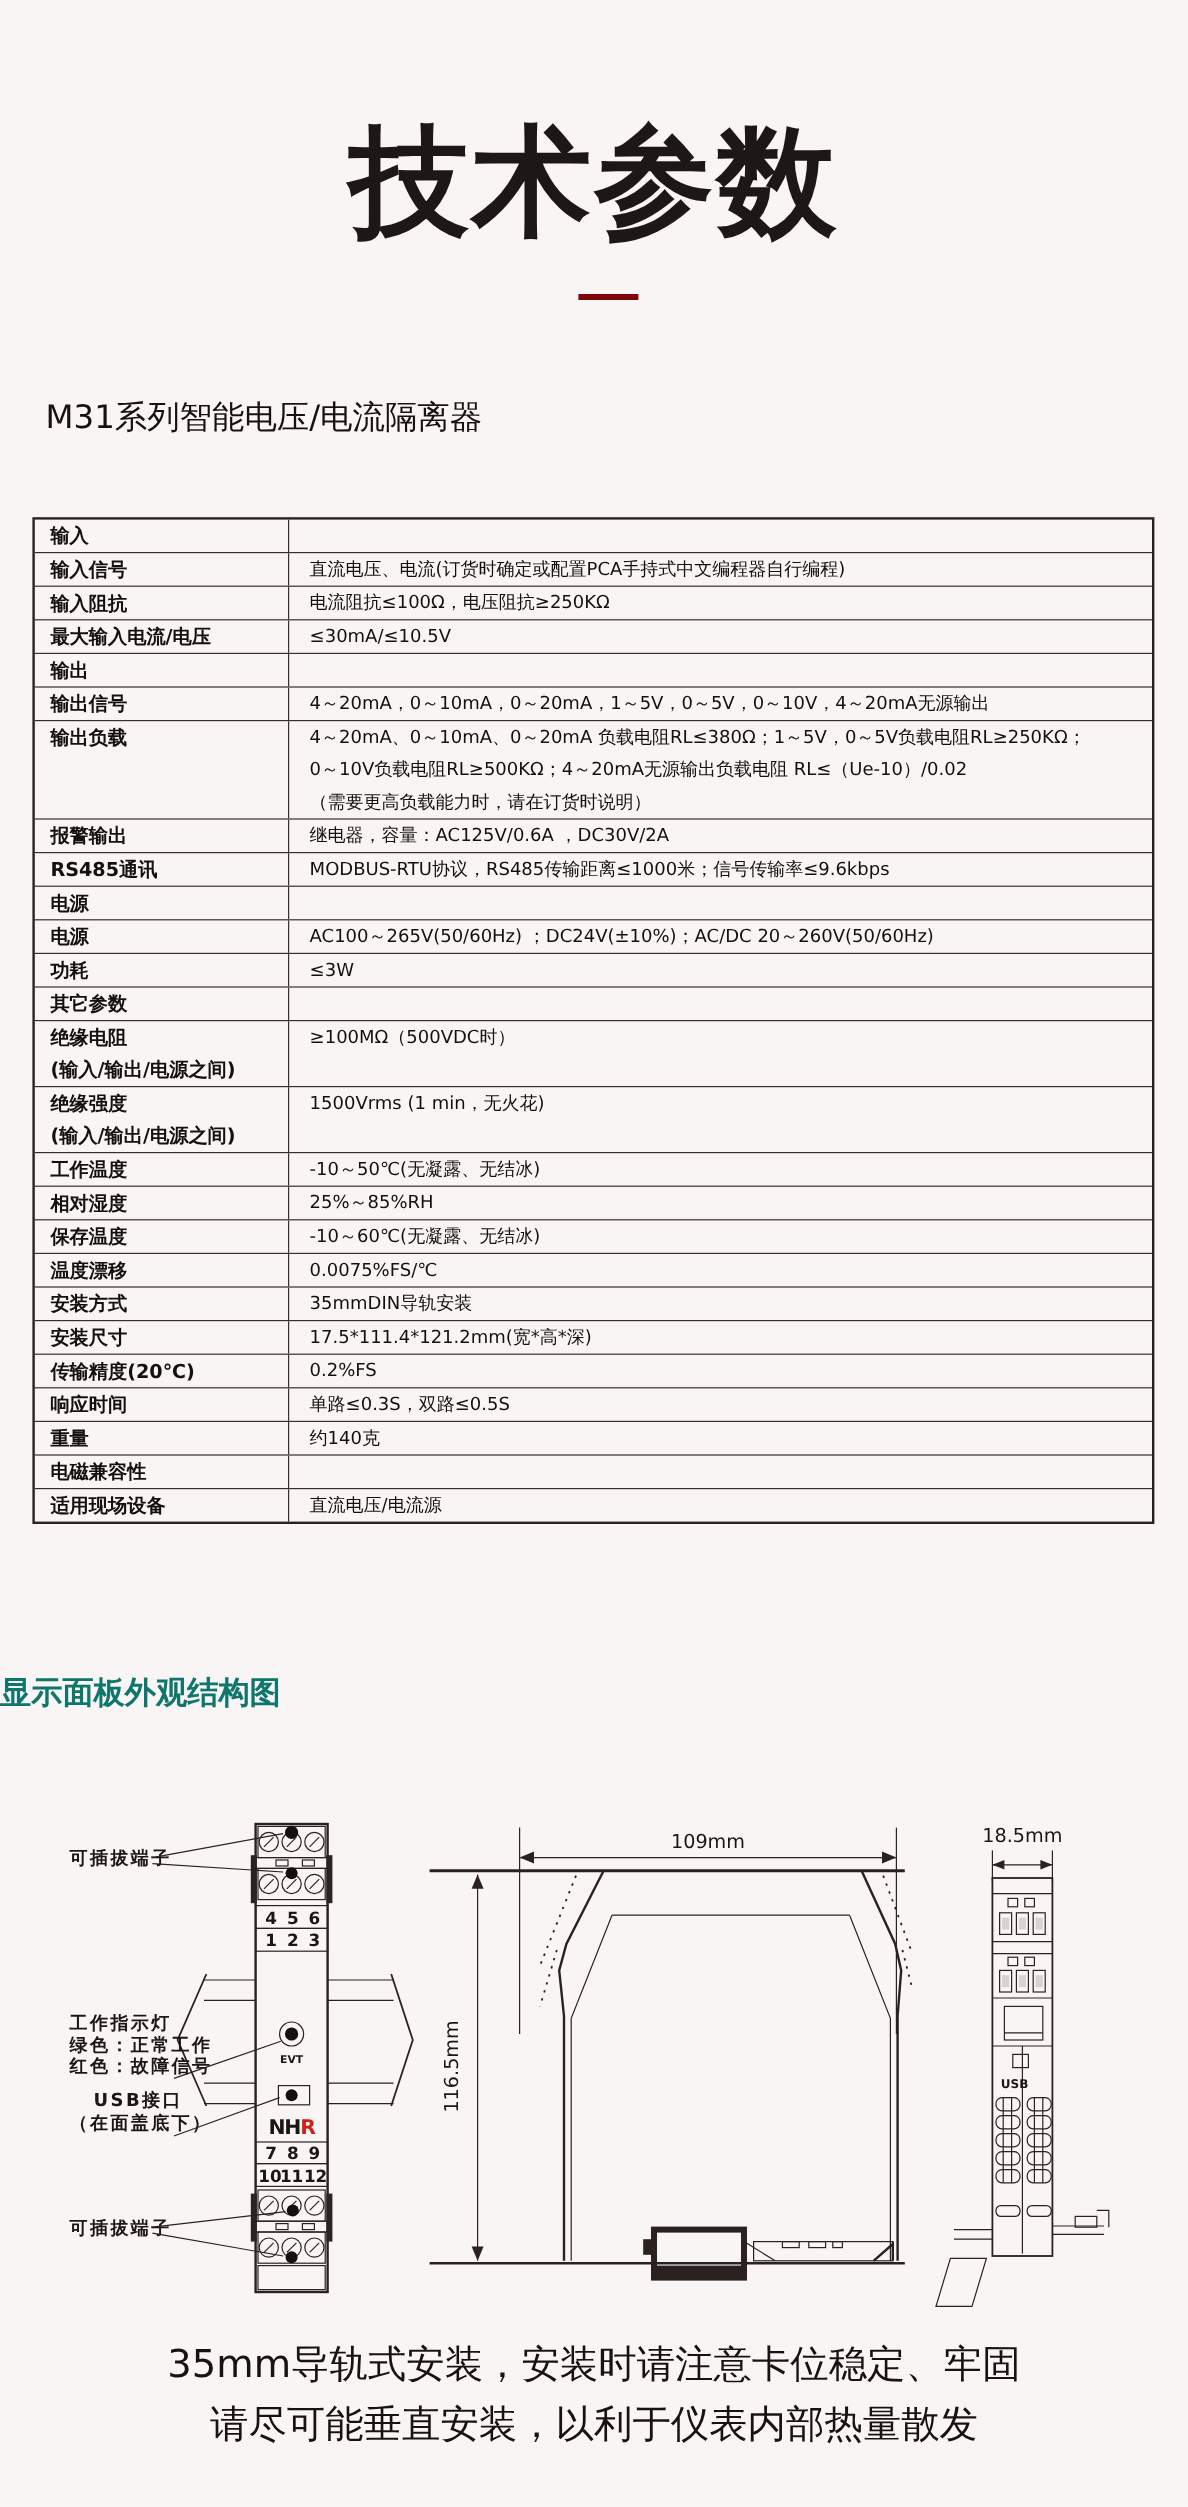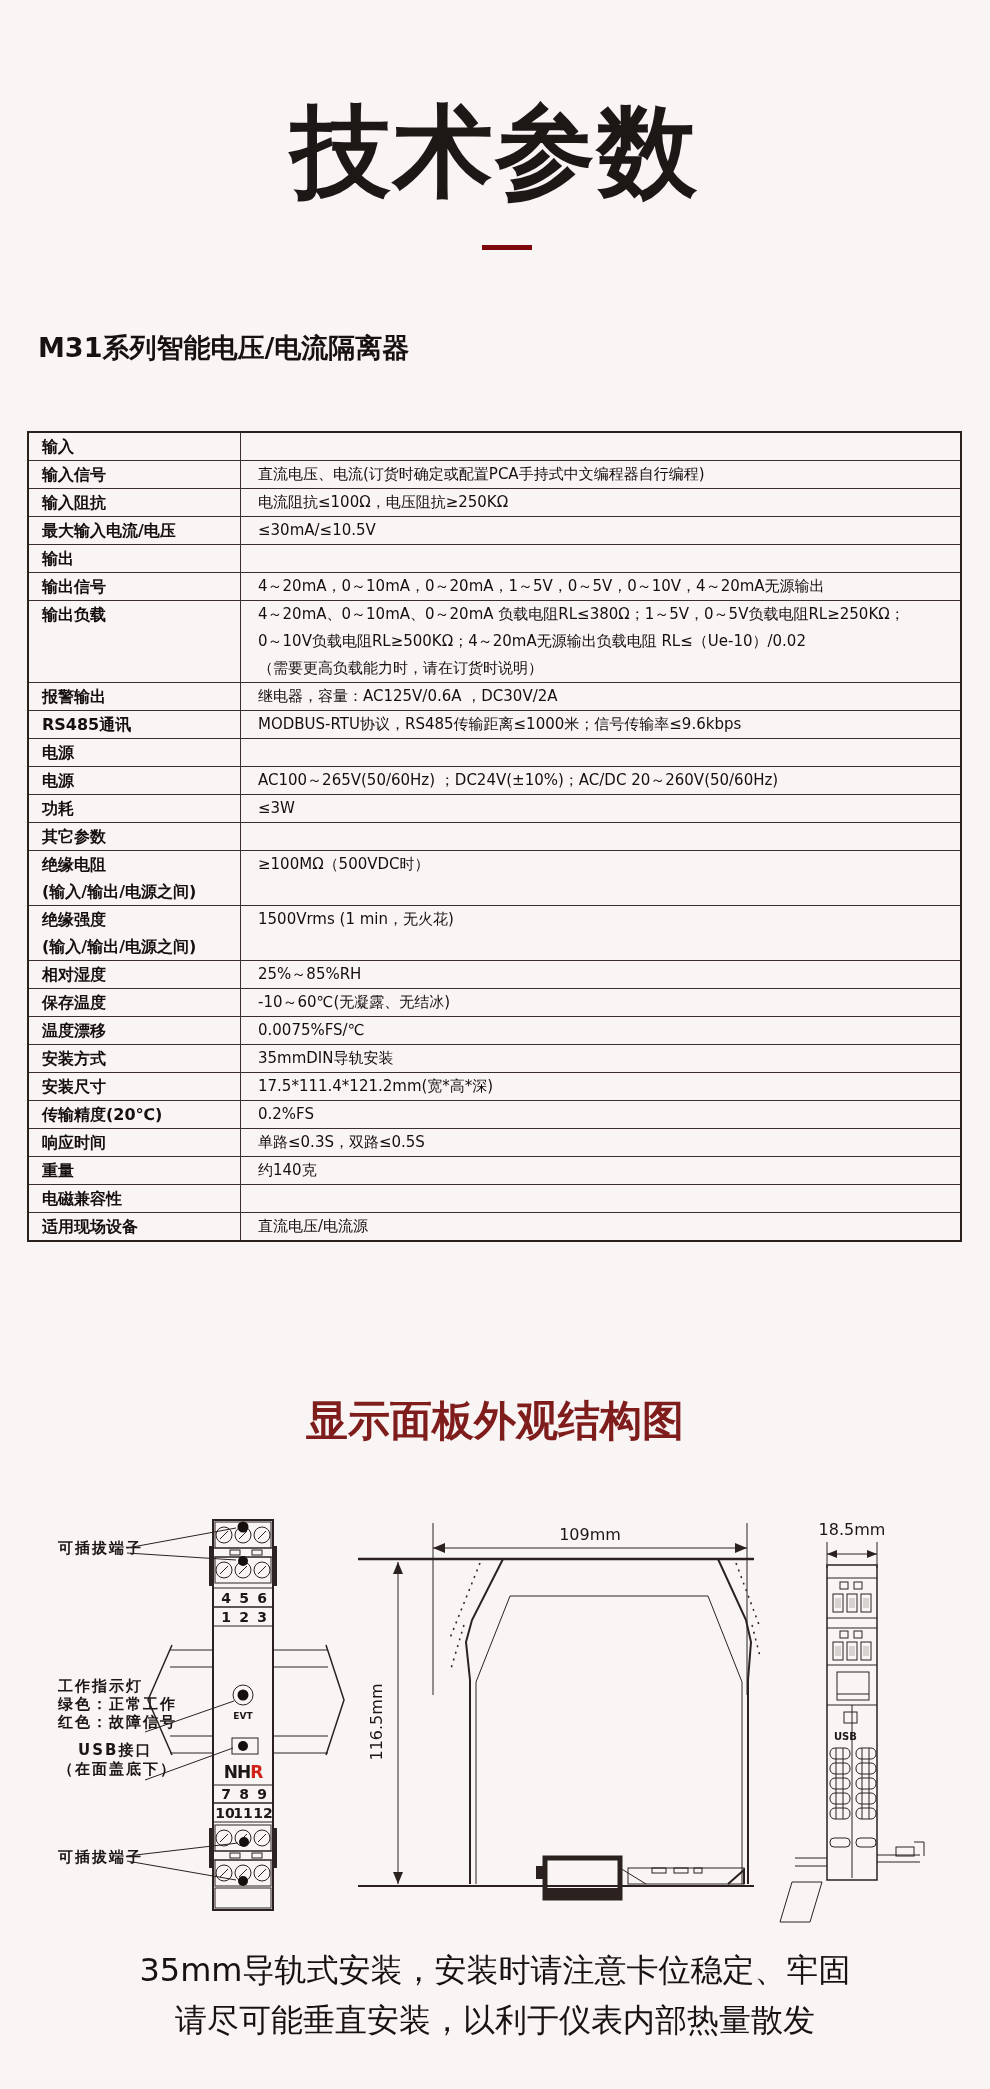--- a/index.html
+++ b/index.html
@@ -13,41 +13,41 @@
     position:absolute; top:70px; left:0; width:990px;
     text-align:center; font-size:100px; font-weight:900;
     letter-spacing:2px; color:#1d1715; line-height:1.1;margin-top:27px;
   }
   .title-divider{
     position:absolute; top:245px; left:482px; width:50px; height:5px;
     background:#7d070a;
   }
   .subtitle{
     position:absolute; top:330px; left:38px;
-    font-size:27px; font-weight:bold; color:#171211;
+    font-size:27px; font-weight:normal; color:#171211;
   }
   .spec-table{
     position:absolute; left:27px; top:431px; width:935px;
     border:2px solid #2b221e; box-sizing:border-box;
   }
   .spec-row{ display:flex; border-top:1px solid #3a2f2a; }
   .spec-row:first-child{ border-top:none; }
   .cell-label{
     width:212px; flex:0 0 212px; box-sizing:border-box;
     border-right:1px solid #3a2f2a; padding:0 4px 0 13px;
     font-size:16px; font-weight:bold; color:#14100e;
   }
   .cell-value{
     flex:1; box-sizing:border-box; padding:0 6px 0 17px;
     font-size:15px; font-weight:normal; color:#14100e;
   }
   .cell-label div, .cell-value div{ line-height:27px; min-height:27px; white-space:nowrap; }
   .section-title{
     position:absolute; top:1393px; left:0; width:990px;
-    text-align:center; font-size:42px; font-weight:900; color:#7f1d1d;
+    font-size:26px; font-weight:900; color:#0f766e;
   }
   .footer-note{
     position:absolute; top:1945px; left:0; width:990px;
     text-align:center; font-size:32px; line-height:50px; color:#181312;
   }
   svg text{ font-family:"DejaVu Sans","Liberation Sans",sans-serif; fill:#1c1714; }
   .diag{ position:absolute; }
   .lw{ stroke:#2b2220; fill:none; }
 </style>
 </head>
@@ -177,20 +177,28 @@
         </div>
       </div>
       <div class="spec-row">
         <div class="cell-label">
           <div>绝缘强度</div>
           <div>(输入/输出/电源之间)</div>
         </div>
         <div class="cell-value">
           <div>1500Vrms (1 min，无火花)</div>
           <div>&nbsp;</div>
+        </div>
+      </div>
+      <div class="spec-row">
+        <div class="cell-label">
+          <div>工作温度</div>
+        </div>
+        <div class="cell-value">
+          <div>-10～50℃(无凝露、无结冰)</div>
         </div>
       </div>
       <div class="spec-row">
         <div class="cell-label">
           <div>相对湿度</div>
         </div>
         <div class="cell-value">
           <div>25%～85%RH</div>
         </div>
       </div>

